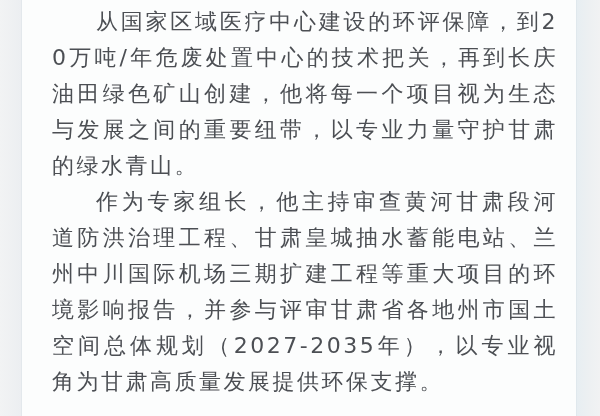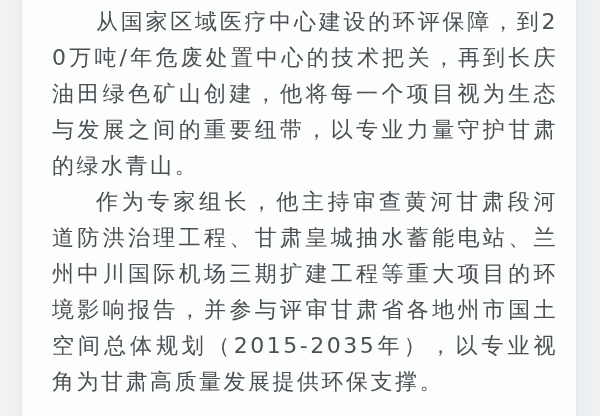--- a/index.html
+++ b/index.html
@@ -47,16 +47,16 @@
     overflow-wrap: break-word;
   }
 </style>
 </head>
 <body>
 
 <div class="page">
   <div class="side-rail left"></div>
   <div class="article-card">
     <p class="para">从国家区域医疗中心建设的环评保障，到20万吨/年危废处置中心的技术把关，再到长庆油田绿色矿山创建，他将每一个项目视为生态与发展之间的重要纽带，以专业力量守护甘肃的绿水青山。</p>
-    <p class="para">作为专家组长，他主持审查黄河甘肃段河道防洪治理工程、甘肃皇城抽水蓄能电站、兰州中川国际机场三期扩建工程等重大项目的环境影响报告，并参与评审甘肃省各地州市国土空间总体规划（2015-2035年），以专业视角为甘肃高质量发展提供环保支撑。</p>
+    <p class="para">作为专家组长，他主持审查黄河甘肃段河道防洪治理工程、甘肃皇城抽水蓄能电站、兰州中川国际机场三期扩建工程等重大项目的环境影响报告，并参与评审甘肃省各地州市国土空间总体规划（2027-2035年），以专业视角为甘肃高质量发展提供环保支撑。</p>
   </div>
   <div class="side-rail right"></div>
 </div>
 
 </body></html>

